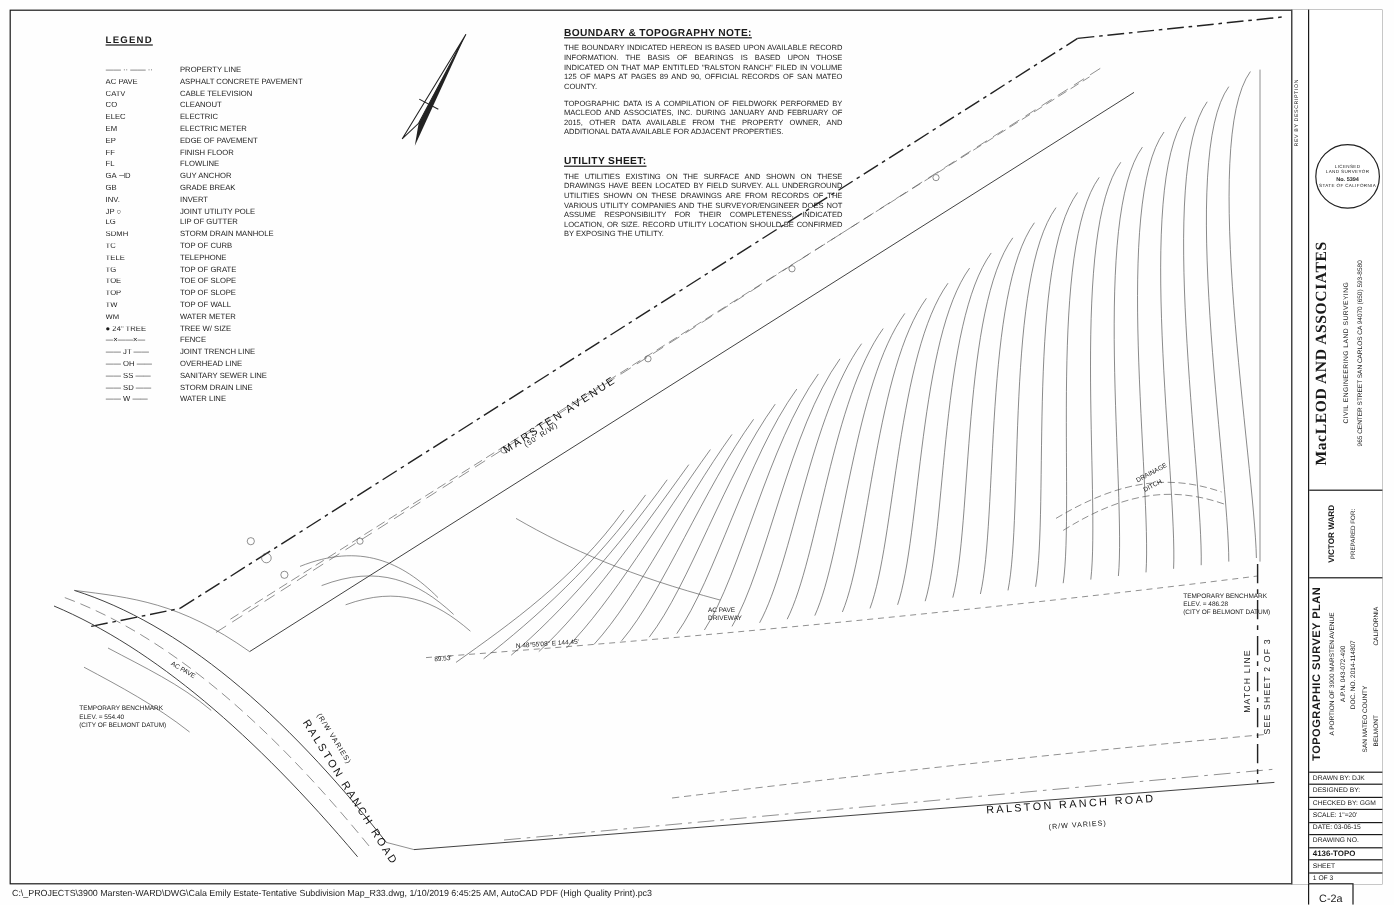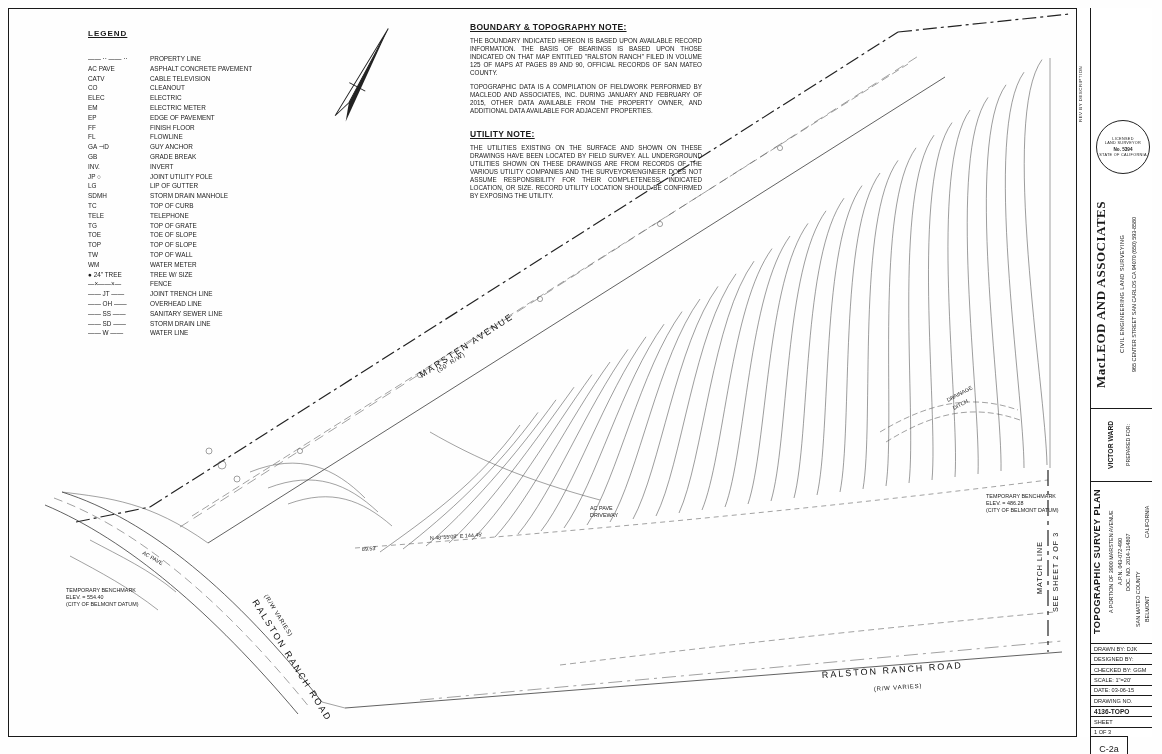--- a/index.html
+++ b/index.html
@@ -333,21 +333,21 @@
       </div>
   </div>
 
   <div class="notes">
     <div class="note-block">
       <div class="note-title">BOUNDARY &amp; TOPOGRAPHY NOTE:</div>
       <p class="note-p">THE BOUNDARY INDICATED HEREON IS BASED UPON AVAILABLE RECORD INFORMATION. THE BASIS OF BEARINGS IS BASED UPON THOSE INDICATED ON THAT MAP ENTITLED "RALSTON RANCH" FILED IN VOLUME 125 OF MAPS AT PAGES 89 AND 90, OFFICIAL RECORDS OF SAN MATEO COUNTY.</p>
       <p class="note-p">TOPOGRAPHIC DATA IS A COMPILATION OF FIELDWORK PERFORMED BY MACLEOD AND ASSOCIATES, INC.  DURING JANUARY AND FEBRUARY OF 2015, OTHER DATA AVAILABLE FROM THE PROPERTY OWNER, AND ADDITIONAL DATA AVAILABLE FOR ADJACENT PROPERTIES.</p>
     </div>
     <div class="note-block">
-      <div class="note-title">UTILITY NOTE:</div>
+      <div class="note-title">UTILITY SHEET:</div>
       <p class="note-p">THE UTILITIES EXISTING ON THE SURFACE AND SHOWN ON THESE DRAWINGS HAVE BEEN LOCATED BY FIELD SURVEY. ALL UNDERGROUND UTILITIES SHOWN ON THESE DRAWINGS ARE FROM RECORDS OF THE VARIOUS UTILITY COMPANIES AND THE SURVEYOR/ENGINEER DOES NOT ASSUME RESPONSIBILITY FOR THEIR COMPLETENESS, INDICATED LOCATION, OR SIZE. RECORD UTILITY LOCATION SHOULD BE CONFIRMED BY EXPOSING THE UTILITY.</p>
     </div>
   </div>
 
 
   <div class="titleblock">
     <div class="tb-rev">
       <div class="vt rev-header">REV   BY   DESCRIPTION</div>
     </div>
     <div class="tb-main">
@@ -385,14 +385,15 @@
           <div class="tb-row">DRAWING NO.</div>
           <div class="tb-row">4136-TOPO</div>
           <div class="tb-row">SHEET</div>
           <div class="tb-row">1 OF 3</div>
         </div>
     </div>
   </div>
 
   <div class="sheet-code">C-2a</div>
 
+  <div class="footer">C:\_PROJECTS\3900 Marsten-WARD\DWG\Cala Emily Estate-Tentative Subdivision Map_R33.dwg, 1/10/2019 6:45:25 AM, AutoCAD PDF (High Quality Print).pc3</div>
 
 </div>
 
 </body></html>

